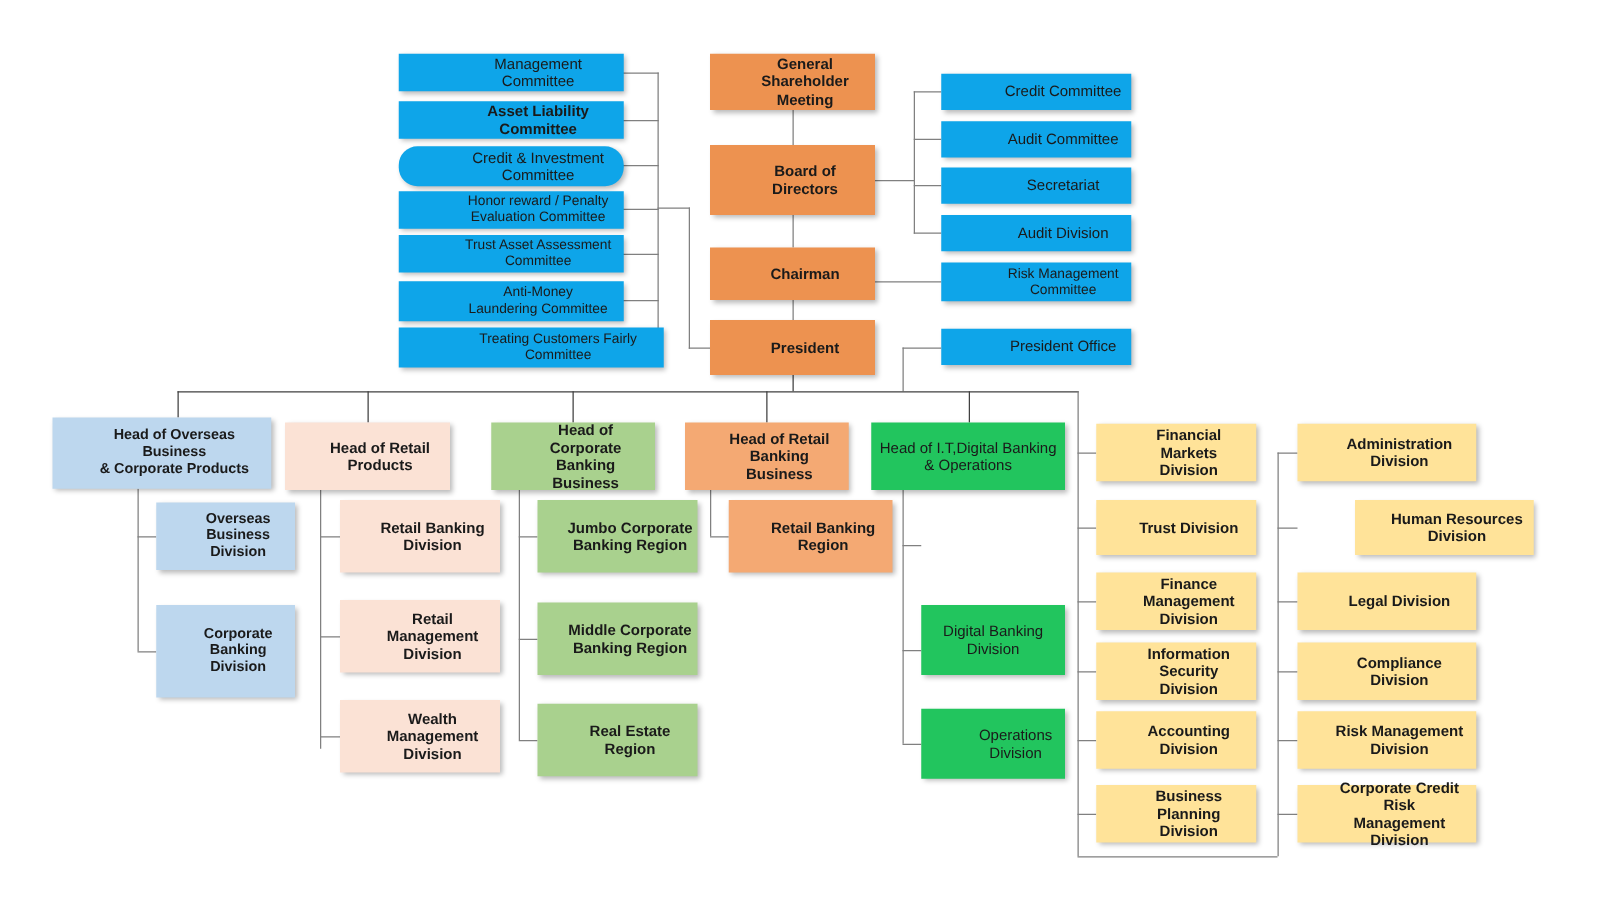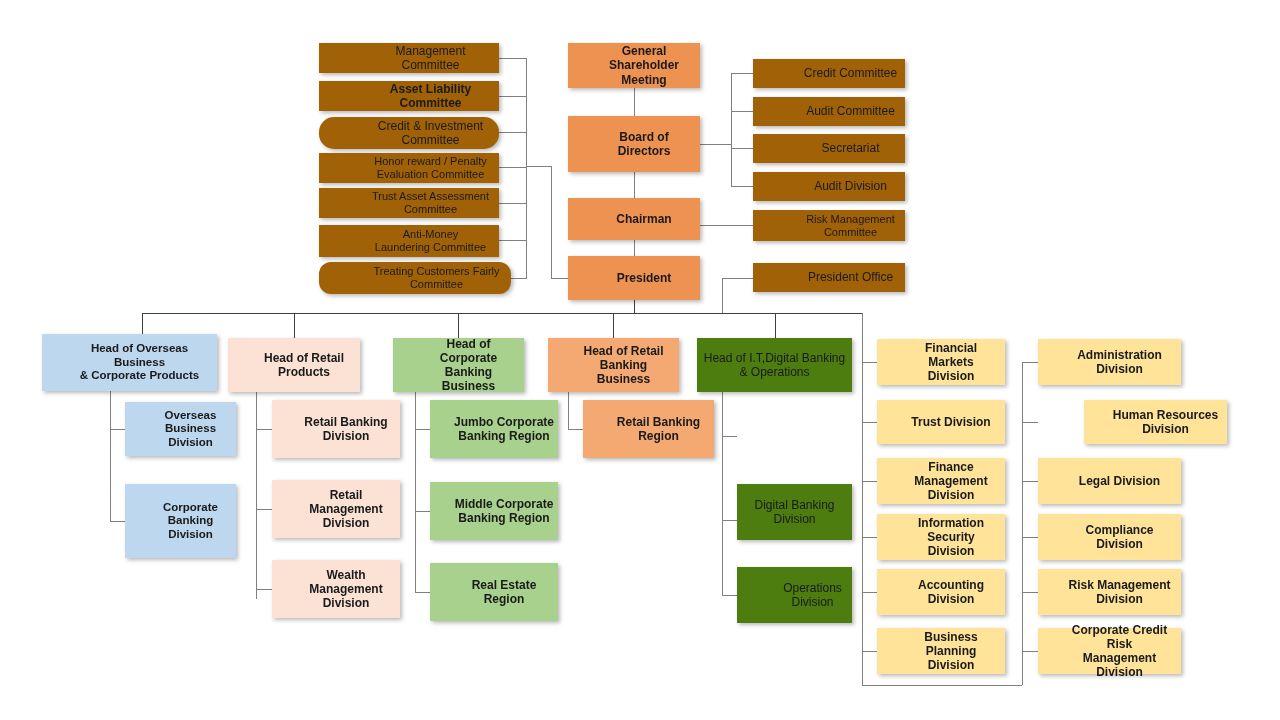--- a/index.html
+++ b/index.html
@@ -26,27 +26,27 @@
     align-items:center;
     justify-content:center;
     text-align:center;
     color:#1a1a1a;
     line-height:1.18;
     padding:2px 4px;
     white-space:pre-line;
   }
   .node.shadow{box-shadow:2px 2px 4px rgba(0,0,0,.28);}
 
-  .c-blue   {background:#a16207;padding-left:47px;}
+  .c-blue   {background:#0ea5e9;padding-left:47px;}
   .c-orange {background:#ed9250;}
   .c-lblue  {background:#bdd7ee;}
   .c-peach  {background:#fbe2d5;}
   .c-green  {background:#a9d18e;}
   .c-orange2{background:#f4a973;}
-  .c-gray   {background:#4d7c0f;}
+  .c-gray   {background:#22c55e;}
   .c-yellow {background:#ffe399;}
 
   .b  {font-weight:bold;padding-left:24px;}
   .f11{font-size:11px;}
   .f115{font-size:11.5px;}
   .f12{font-size:12px;}
 </style>
 </head>
 <body>
 
@@ -132,21 +132,21 @@
   <div class="node shadow c-blue f12" style="left:319px;top:43px;width:180px;height:30px;">Management Committee</div>
   <div class="node shadow c-blue f12" style="left:319px;top:81px;width:180px;height:30px;font-weight:bold;">Asset Liability Committee</div>
   <div class="node shadow c-blue f12" style="left:319px;top:117px;width:180px;height:32px;border-radius:15px;">Credit &amp; Investment
 Committee</div>
   <div class="node shadow c-blue f11" style="left:319px;top:153px;width:180px;height:30px;">Honor reward / Penalty
 Evaluation Committee</div>
   <div class="node shadow c-blue f11" style="left:319px;top:188px;width:180px;height:30px;">Trust Asset Assessment
 Committee</div>
   <div class="node shadow c-blue f11" style="left:319px;top:225px;width:180px;height:32px;">Anti-Money
 Laundering Committee</div>
-  <div class="node shadow c-blue f11" style="left:319px;top:262px;width:192px;height:32px;border-radius:12px;">Treating Customers Fairly
+  <div class="node shadow c-blue f11" style="left:319px;top:262px;width:212px;height:32px;">Treating Customers Fairly
 Committee</div>
 
   <div class="node shadow c-orange b f12" style="left:568px;top:43px;width:132px;height:45px;">General Shareholder
 Meeting</div>
   <div class="node shadow c-orange b f12" style="left:568px;top:116px;width:132px;height:56px;">Board of Directors</div>
   <div class="node shadow c-orange b f12" style="left:568px;top:198px;width:132px;height:42px;">Chairman</div>
   <div class="node shadow c-orange b f12" style="left:568px;top:256px;width:132px;height:44px;">President</div>
 
   <div class="node shadow c-blue f12" style="left:753px;top:59px;width:152px;height:29px;">Credit Committee</div>
   <div class="node shadow c-blue f12" style="left:753px;top:97px;width:152px;height:29px;">Audit Committee</div>

